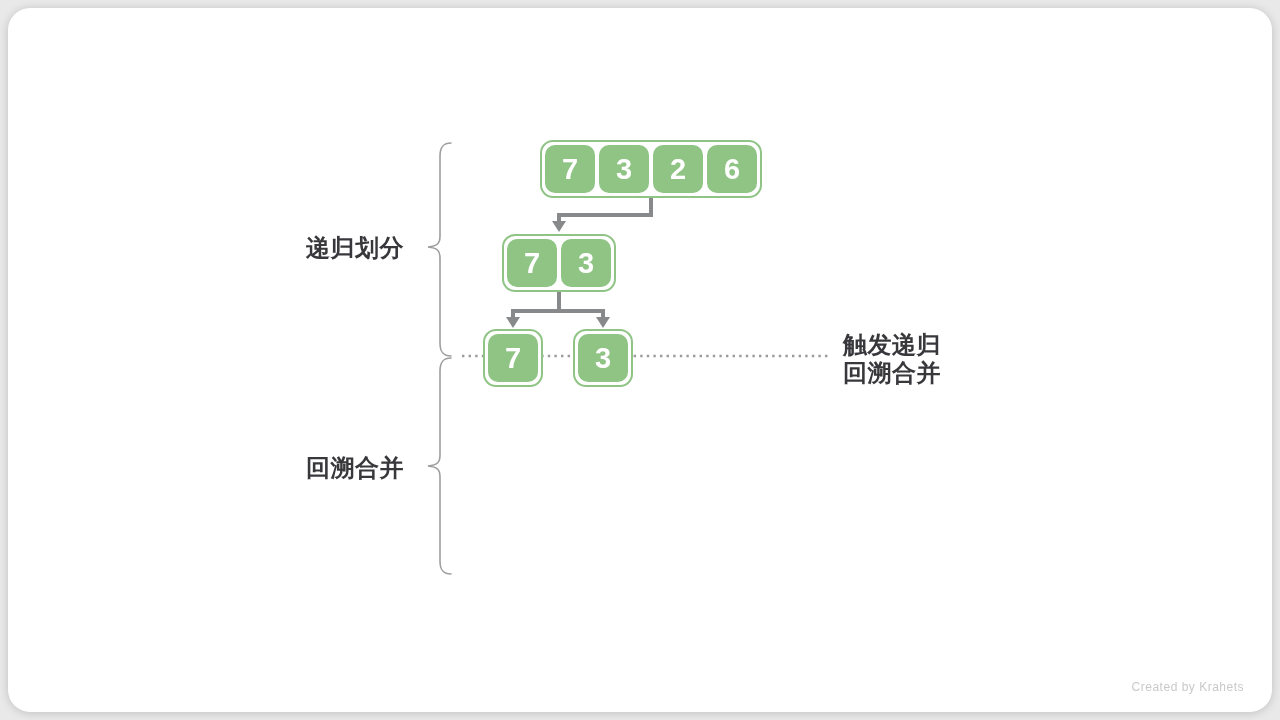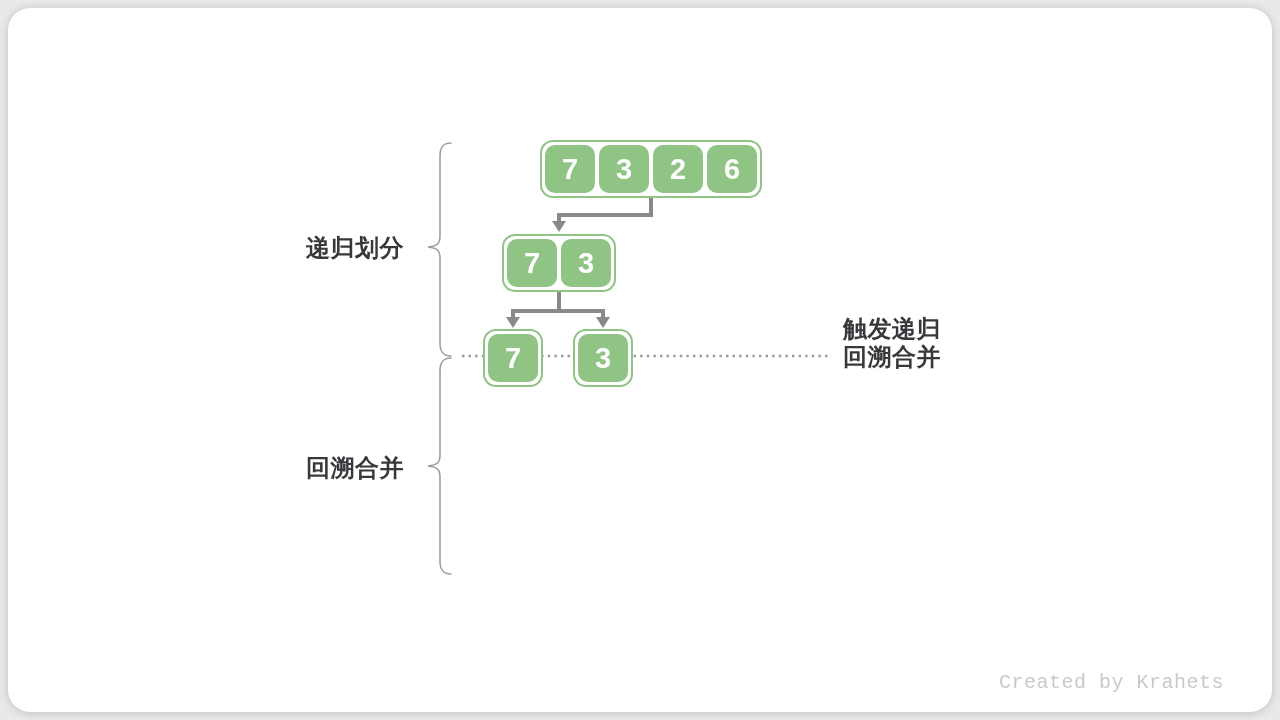--- a/index.html
+++ b/index.html
@@ -84,33 +84,33 @@
     font-weight: bold;
     color: var(--label-dark, #38383C);
     letter-spacing: 0.5px;
     line-height: 28px;
   }
   #label-divide { top: 234px; }
   #label-merge { top: 454px; }
   #label-terminate {
     position: absolute;
     left: 843px;
-    top: 315px;
+    top: 331px;
     font-size: 24px;
     font-weight: bold;
     color: var(--label-dark, #38383C);
     letter-spacing: 0.5px;
     line-height: 28px;
   }
   #credit {
     position: absolute;
-    right: 56px;
+    right: 36px;
     bottom: 26px;
-    font-family: Liberation Mono, monospace;
-    font-size: 20px;
+    font-family: Liberation Sans, sans-serif;
+    font-size: 12px;
     color: var(--credit-gray, #C9C9C9);
     letter-spacing: 0.5px;
   }
 </style>
 </head>
 <body>
 
 <div id="stage">
 
   <div class="card"></div>

